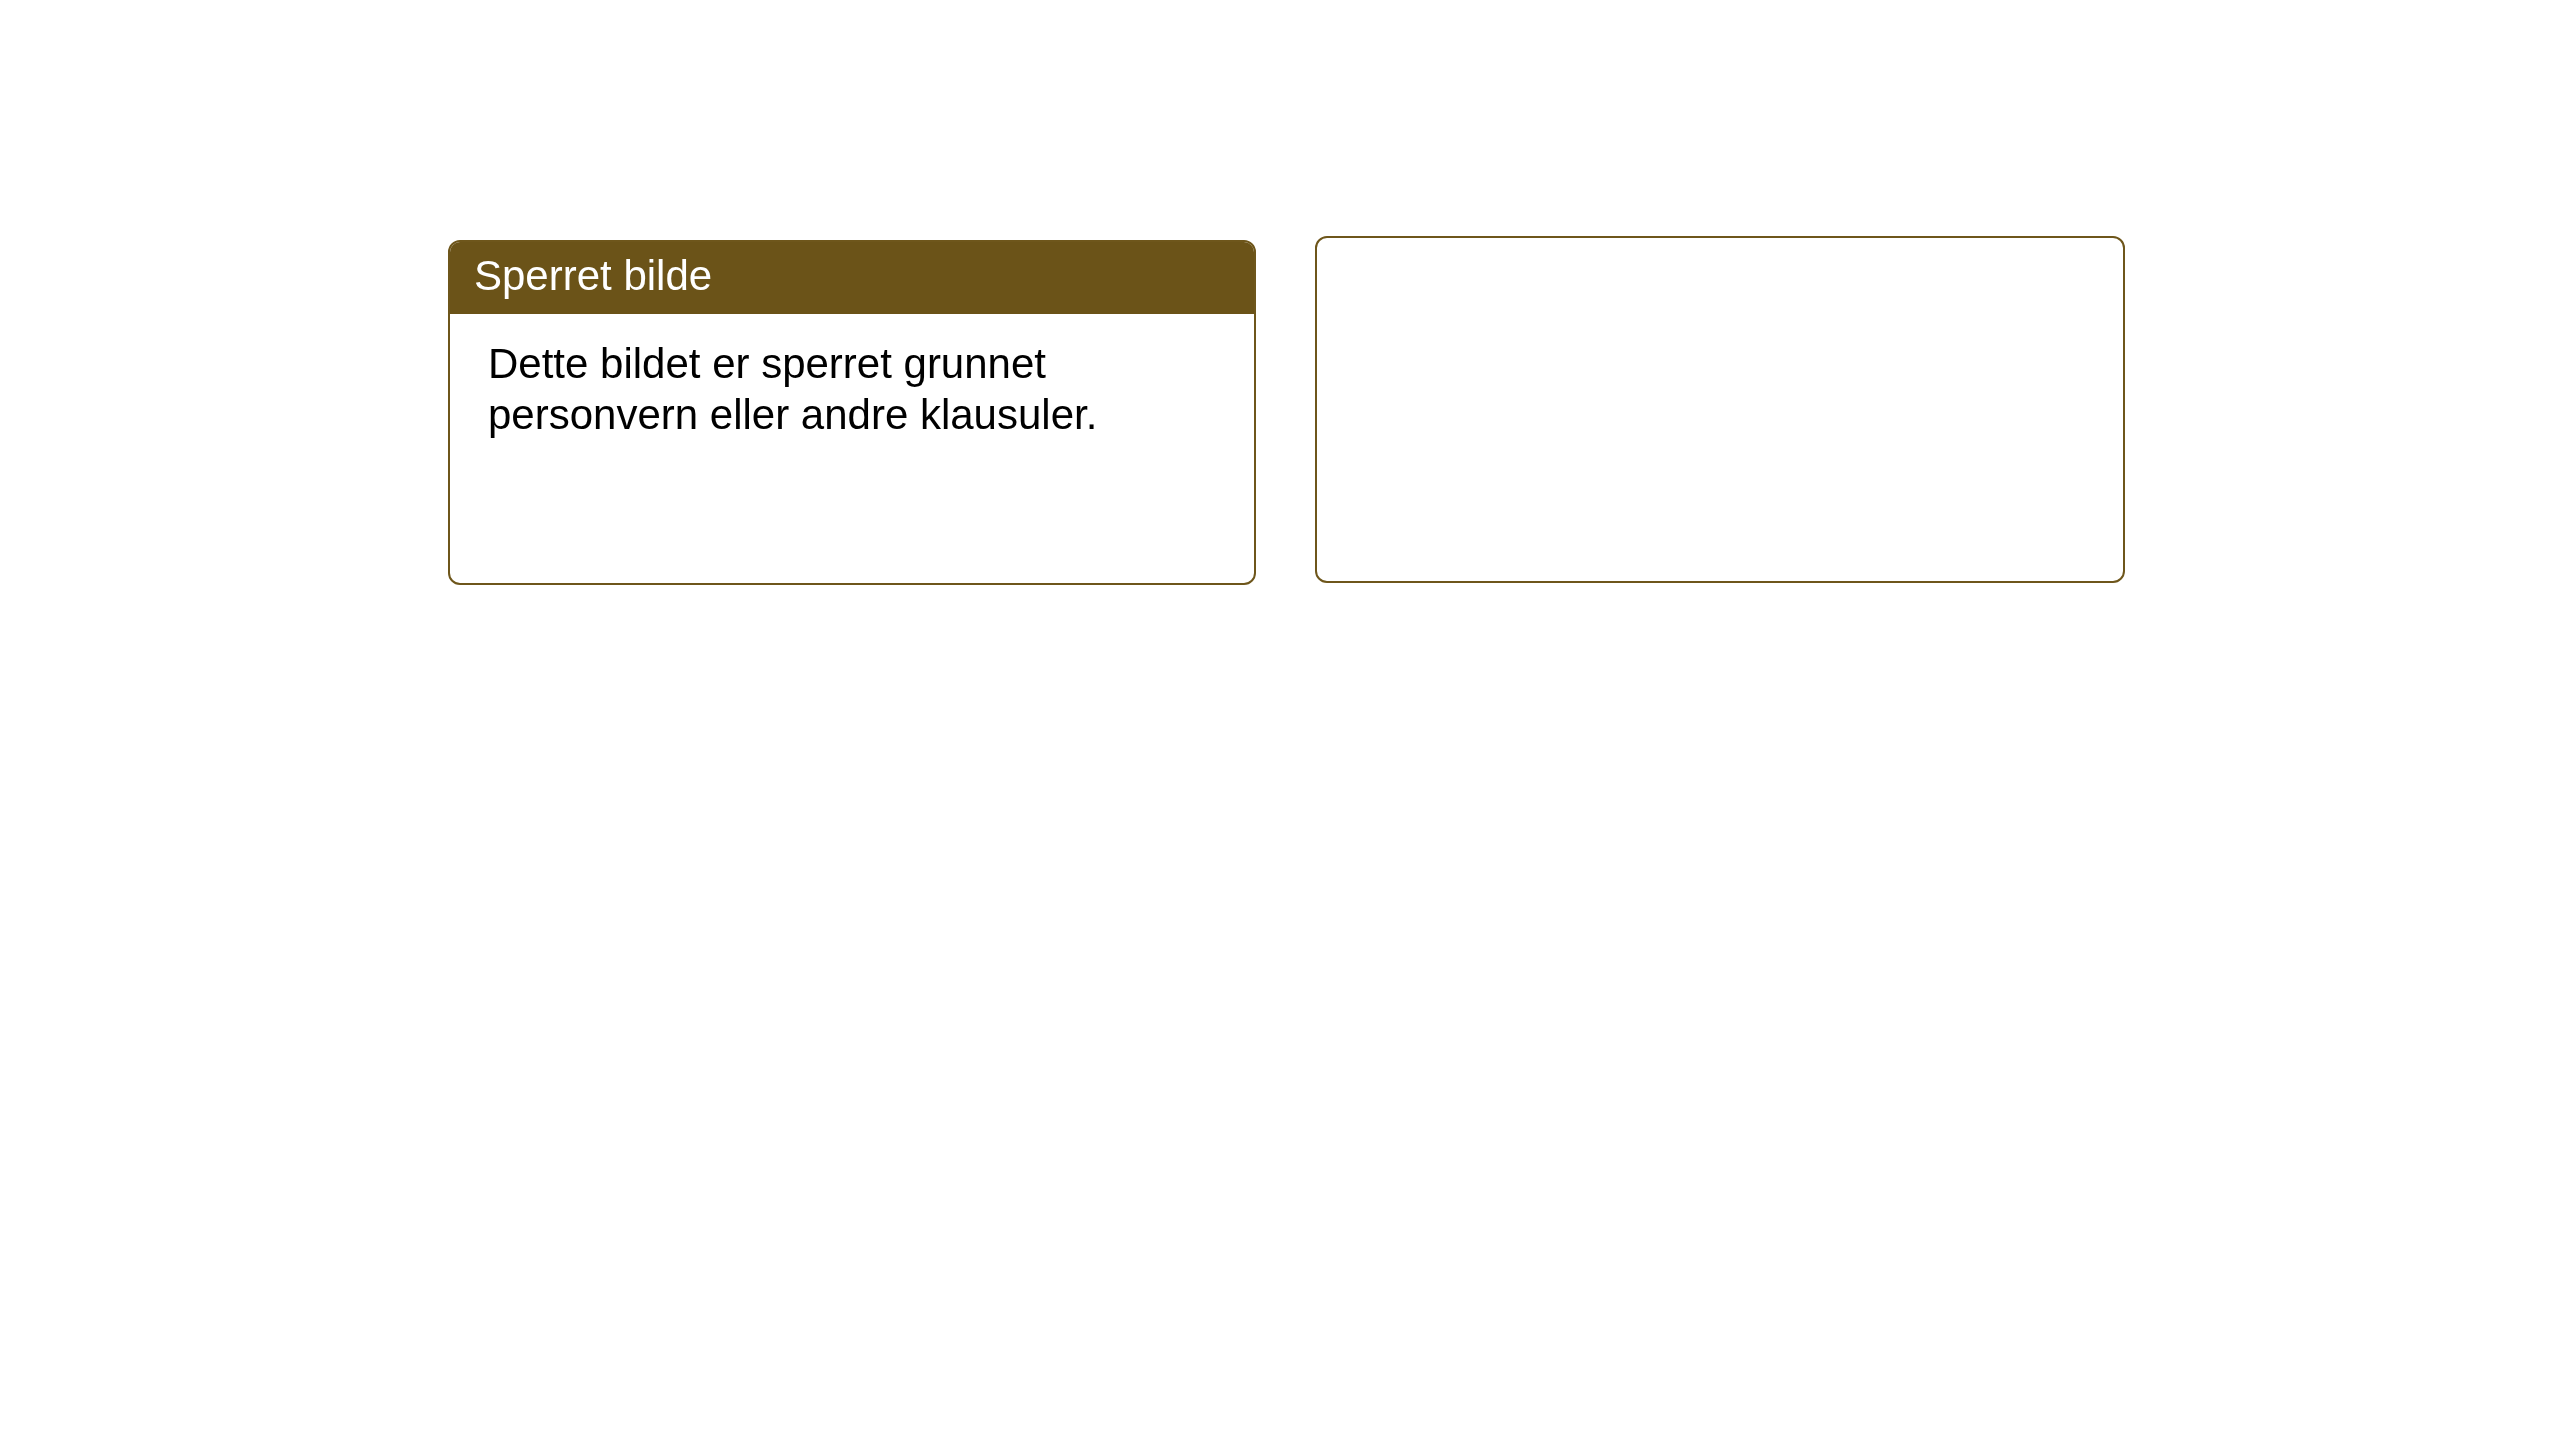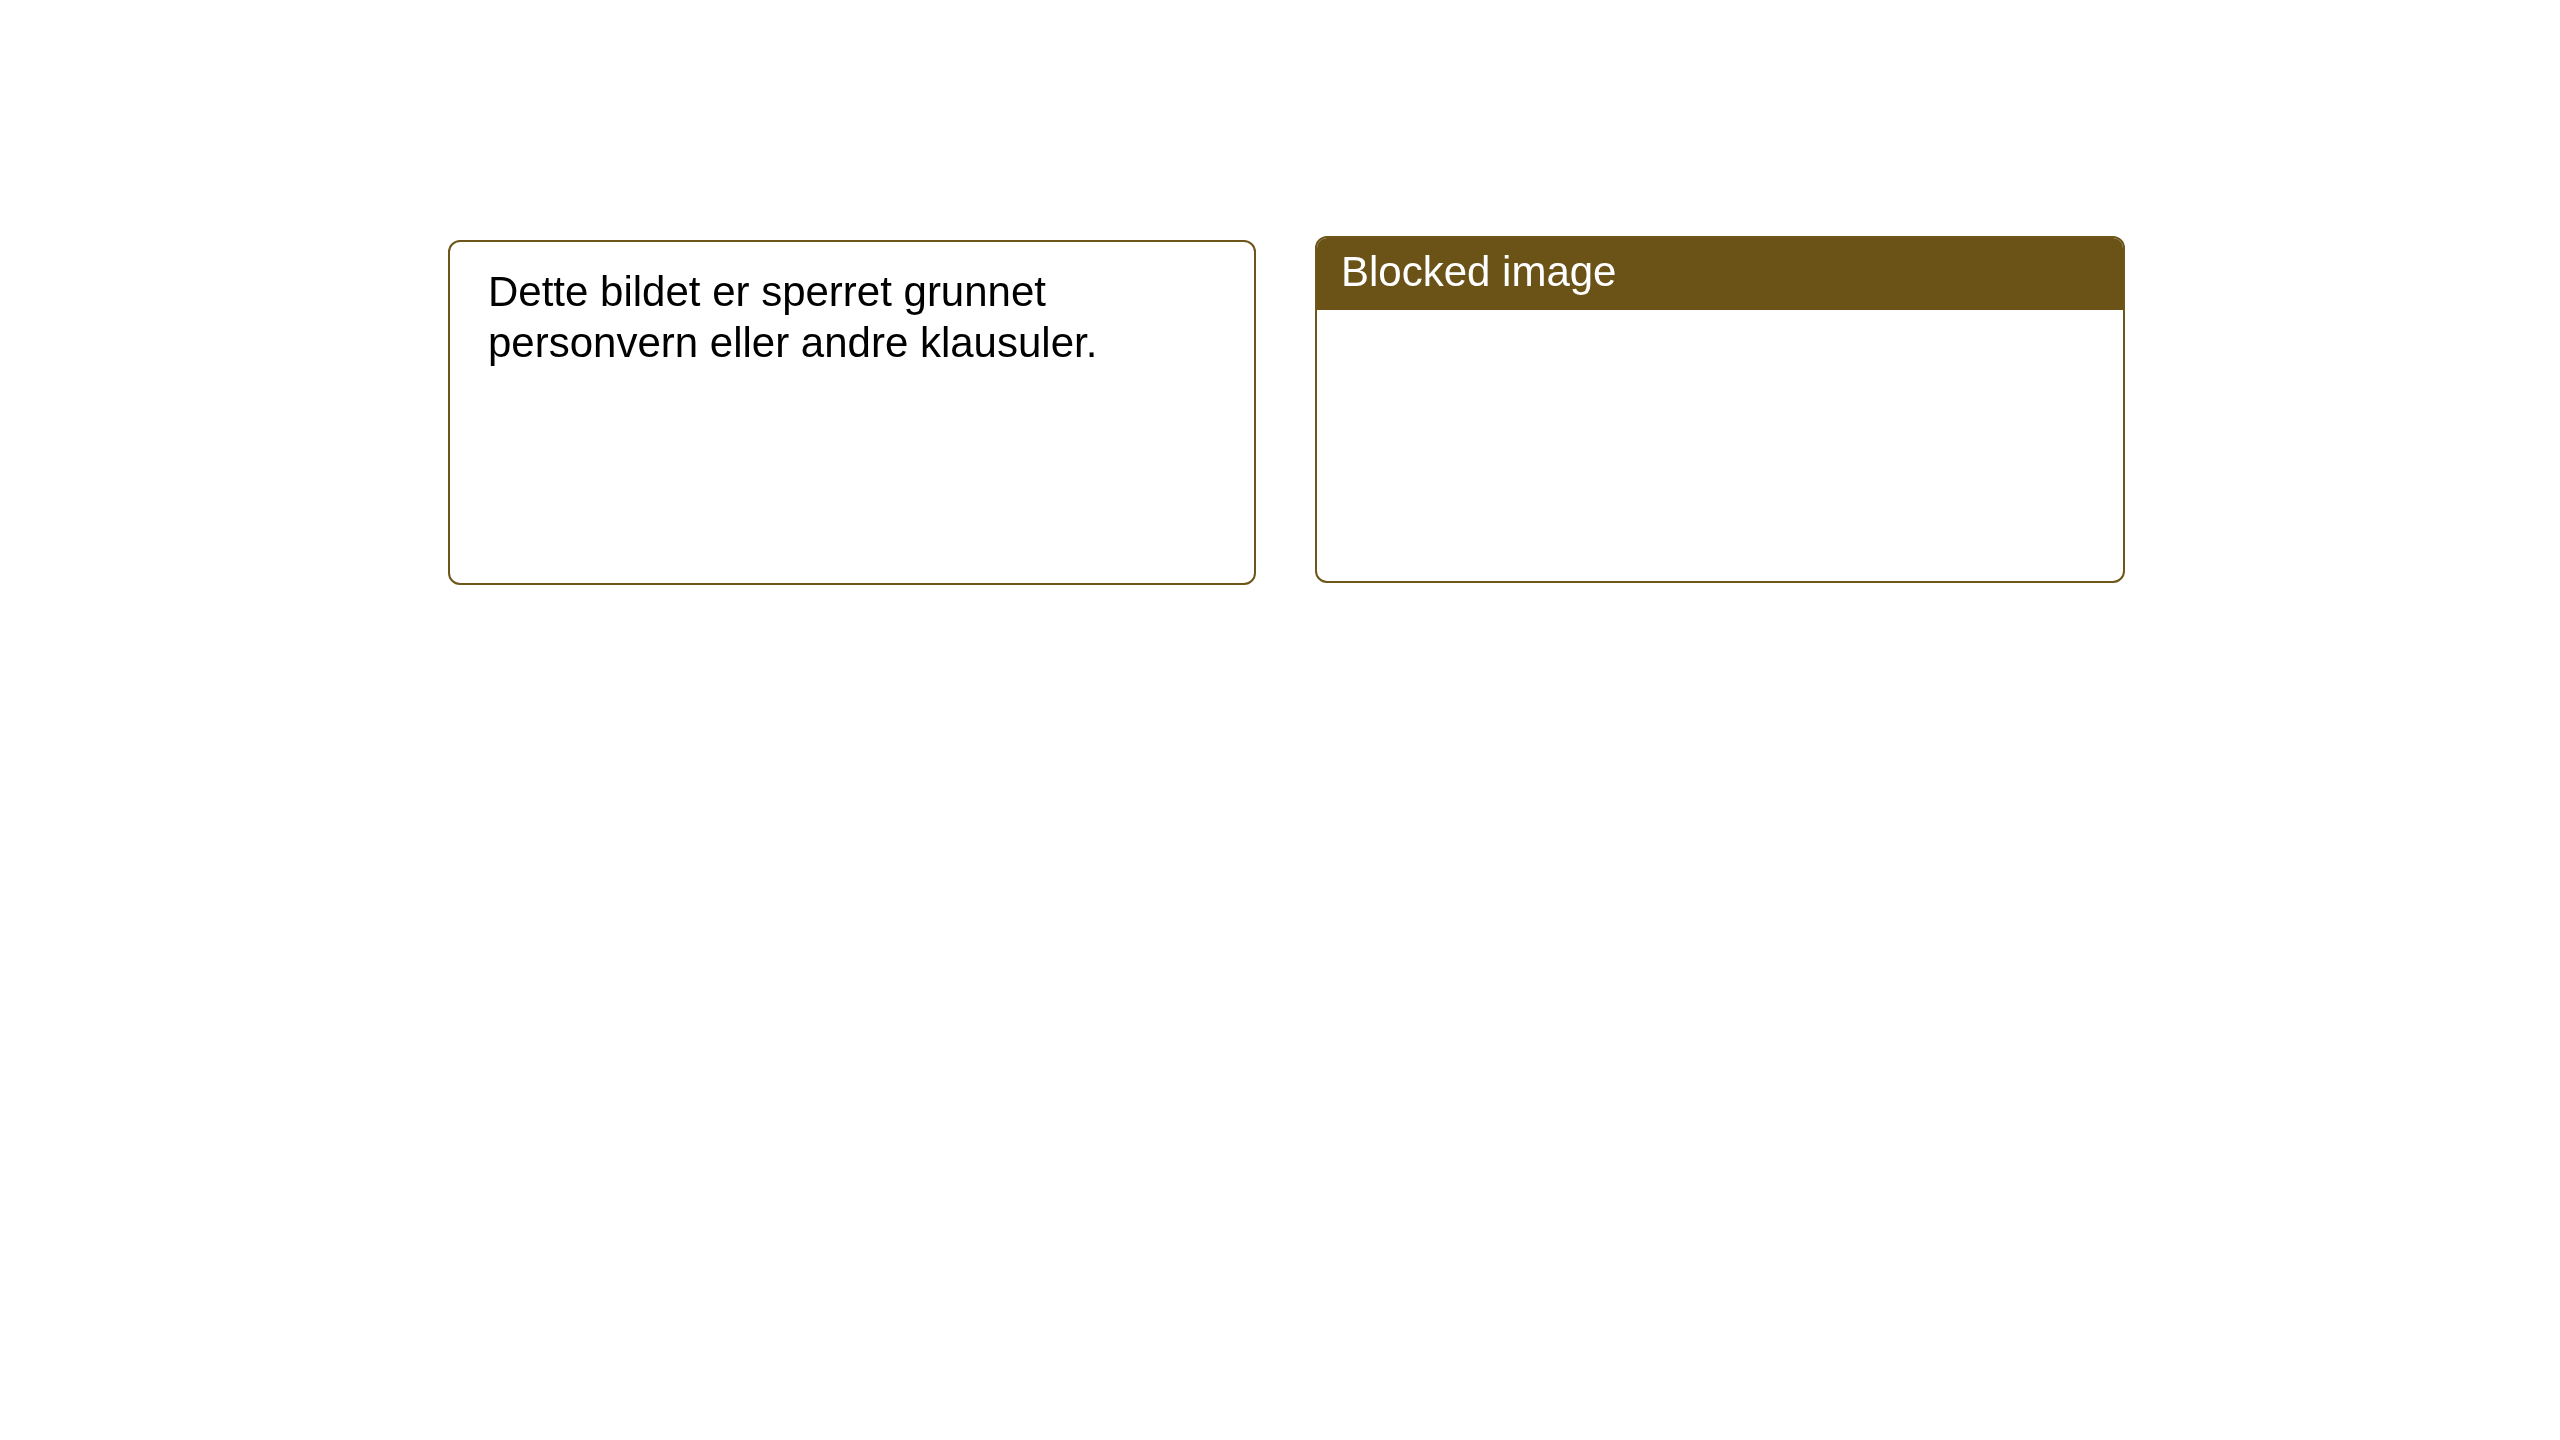--- a/index.html
+++ b/index.html
@@ -70,23 +70,23 @@
     width: 810px;
     height: 347px;
   }
 </style>
 </head>
 <body>
 
 <div id="stage">
 
   <section class="notice-card" id="card-blocked-no">
+    <div class="notice-card-header">Sperret bilde</div>
     <div class="notice-card-body">
       <p>Dette bildet er sperret grunnet
 personvern eller andre klausuler.</p>
     </div>
   </section>
 
   <section class="notice-card" id="card-blocked-en">
-    <div class="notice-card-header">Blocked image</div>
   </section>
 
 </div>
 
 </body></html>

